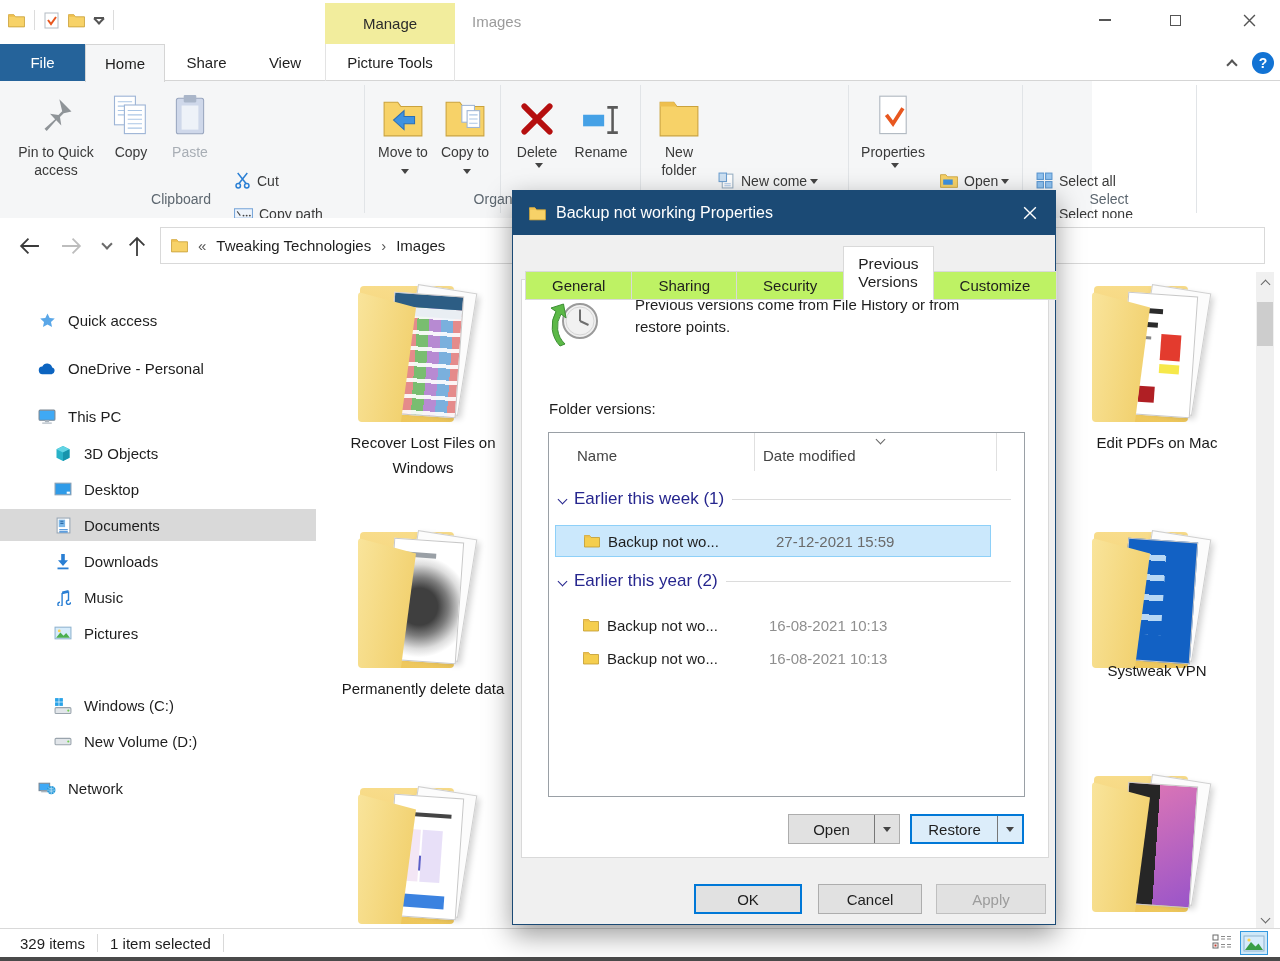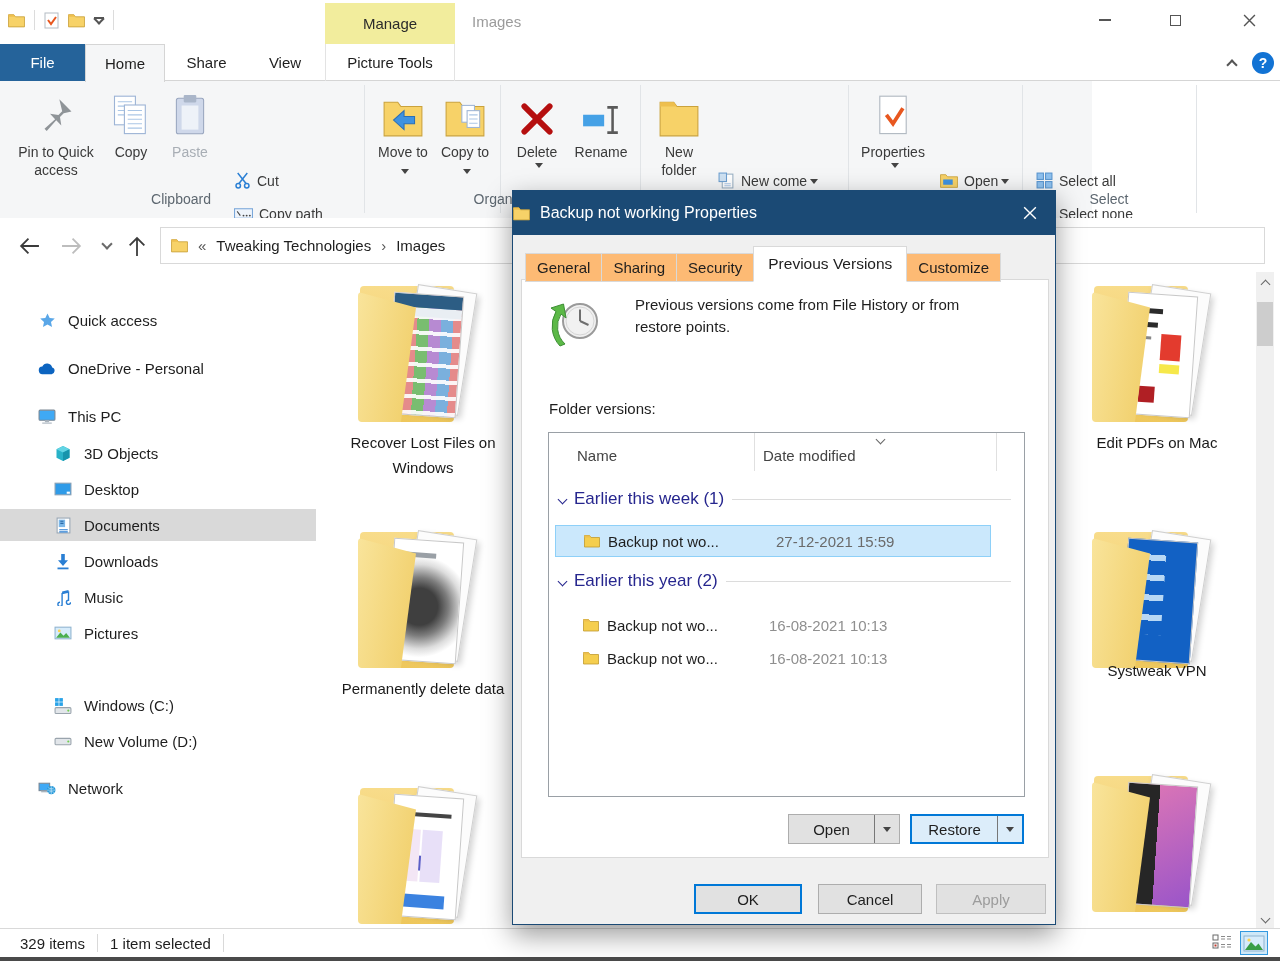--- a/index.html
+++ b/index.html
@@ -66,24 +66,24 @@
 
 .scrollbar{left:1256px;top:272px;width:18px;height:656px;background:#f0f0f0}
 .sb-thumb{left:1257px;top:302px;width:16px;height:44px;background:#cdcdcd}
 
 .statusbar{left:0;top:928px;width:1280px;height:29px;background:#fff;border-top:1px solid #d9d9d9;display:flex;align-items:center;z-index:40}
 .sb-sep{width:1px;height:18px;background:#d9d9d9;margin:0 12px}
 .viewbtn{position:absolute;top:2px;width:28px;height:24px;display:flex;align-items:center;justify-content:center}
 .bottomedge{left:0;top:957px;width:1280px;height:4px;background:#4a4a4a;z-index:41}
 
 .dialog{left:512px;top:190px;width:544px;height:735px;background:#f0f0f0;border:1px solid #1b4a75;box-shadow:0 10px 26px rgba(0,0,0,.4);z-index:50}
-.dlg-title{position:absolute;left:0;top:0;width:100%;height:44px;background:#1b4a75;color:#fff;display:flex;align-items:center;gap:10px;font-size:16px}
+.dlg-title{position:absolute;left:0;top:0;width:100%;height:44px;background:#1b4a75;color:#fff;display:flex;align-items:center;padding-left:16px;gap:10px;font-size:16px}
 .dlg-close{position:absolute;right:6px;top:4px;width:38px;height:36px;display:flex;align-items:center;justify-content:center}
 .dlg-tabs{position:absolute;left:12px;top:60px;display:flex;align-items:flex-end;z-index:3}
-.dtab{padding:5px 11px;border:1px solid #d9d9d9;background:#fdba74;font-size:15px;margin-right:-1px}
+.dtab{padding:5px 26px;border:1px solid #d9d9d9;background:#bef264;font-size:15px;margin-right:-1px}
 .dtab.active{background:#fff;padding:8px 14px;margin-top:-5px;border-bottom:1px solid #fff;position:relative;z-index:4;font-size:15.5px}
 .dlg-page{position:absolute;left:8px;top:88px;width:528px;height:579px;background:#fff;border:1px solid #d9d9d9;z-index:2}
 .listbox{position:absolute;left:26px;top:152px;width:477px;height:365px;border:1px solid #9aa0a6;background:#fff;overflow:hidden}
 .lcol-sep{position:absolute;top:0;width:1px;height:38px;background:#e0e0e0}
 .lrow{position:absolute;height:32px;display:flex;align-items:center}
 .group-hdr{position:absolute;display:flex;align-items:center;gap:8px;color:#26268e;font-size:17px}
 .ghr-line{height:1px;background:#dcdcdc;flex:1}
 .sel-row{background:#cbe8fc;border:1px solid #8ed0f8}
 .datecell{position:absolute;left:214px;color:#8f8f8f}
 .splitbtn{position:absolute;height:30px;display:flex;align-items:stretch;background:#e1e1e1;border:1px solid #adadad}

